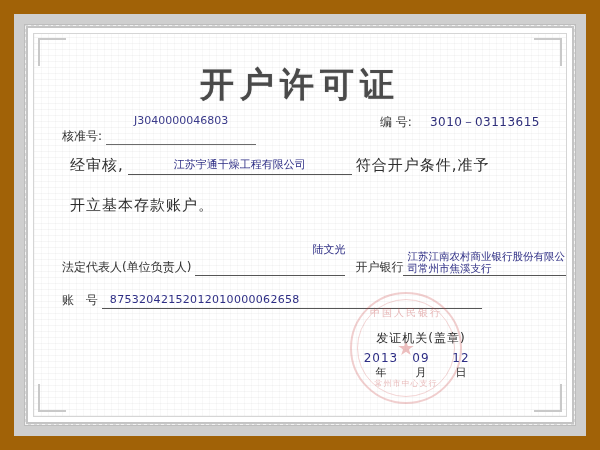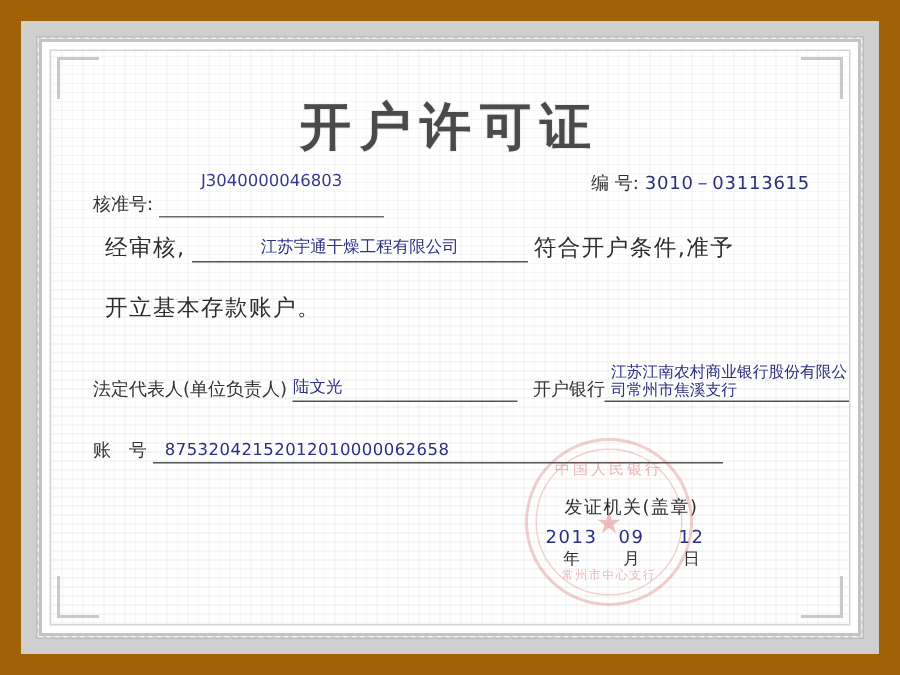--- a/index.html
+++ b/index.html
@@ -123,21 +123,21 @@
     width: 150px;
     text-align: center;
     padding-bottom: 17px;
   }
 
   .serial {
     right: 26px;
     top: 80px;
     display: flex;
     align-items: flex-end;
-    gap: 4px;
+    gap: 18px;
   }
   .serial .num {
     font-size: 12px;
     color: #2e2e7a;
     letter-spacing: 0.5px;
   }
 
   
   .body1 {
     left: 36px;
@@ -182,24 +182,24 @@
     left: 28px;
     top: 208px;
     width: 512px;
     display: flex;
     align-items: flex-end;
   }
   .reprow .lbl1 { font-size: 12px; white-space: nowrap; }
   .reprow .repname {
     flex: 0 0 150px;
     border-bottom: 1px solid #555;
-    text-align: left;
-    font-size: 11px;
-    color: #2e2e85;
-    padding-bottom: 2px;
+    text-align: right;
+    font-size: 11px;
+    color: #2e2e85;
+    padding-bottom: 18px;
     margin: 0 4px;
   }
   .reprow .lbl2 { font-size: 12px; white-space: nowrap; margin-left: 6px; }
   .reprow .bankbox {
     flex: 1 1 auto;
     border-bottom: 1px solid #555;
     font-size: 10.5px;
     line-height: 12px;
     color: #2e2e85;
     padding: 0 2px 1px 4px;

